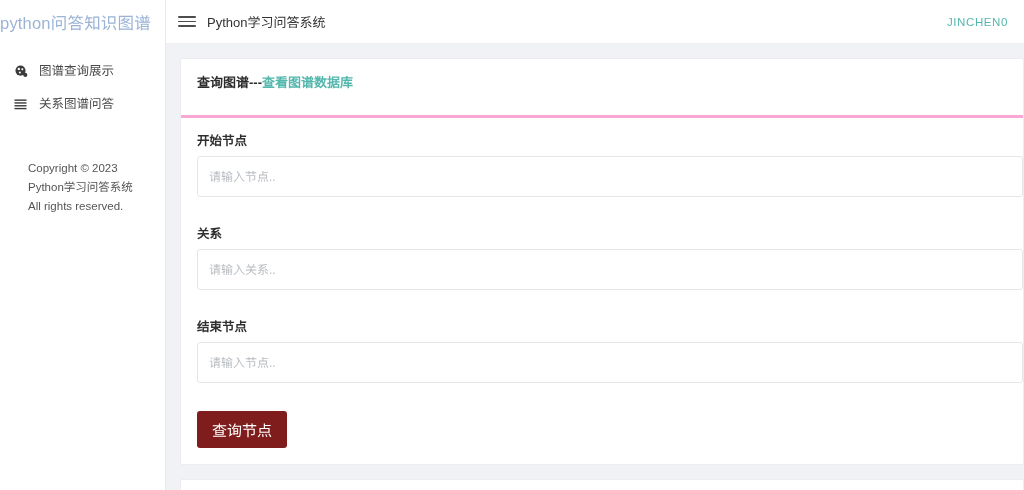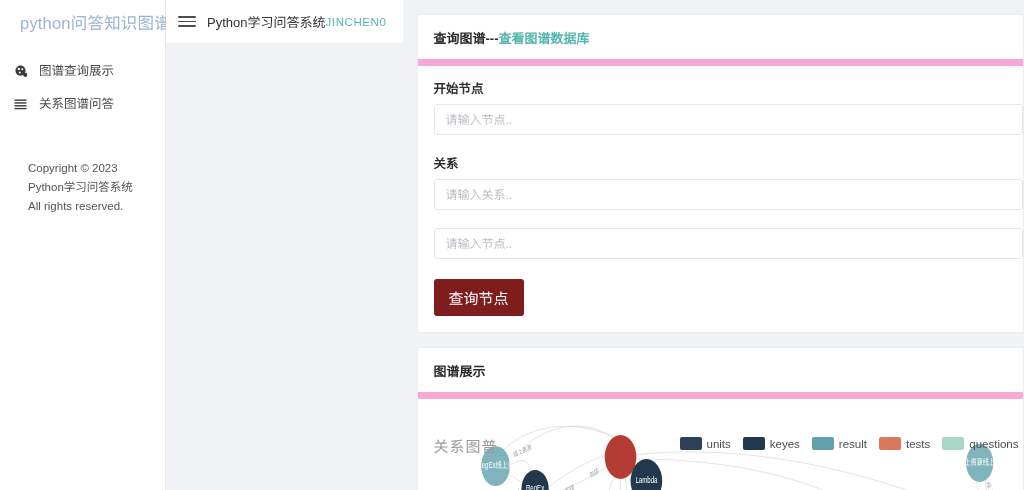--- a/index.html
+++ b/index.html
@@ -23,21 +23,21 @@
     height: 490px;
     background: #ffffff;
     border-right: 1px solid #e8e8e8;
     display: flex;
     flex-direction: column;
   }
   .logo {
     height: 44px;
     display: flex;
     align-items: center;
-    padding-left: 20px;
+    padding-left: 0;
     font-size: 16.5px;
     letter-spacing: .2px;
     color: #9bb4d6;
     font-weight: 400;
     white-space: nowrap;
   }
   .nav { padding-top: 11px; text-align: right; }
   .nav-item {
     display: flex;
     align-items: center;
@@ -66,21 +66,21 @@
     font-size: 11.5px;
     line-height: 19px;
     color: #555;
   }
 
   
   .right {
     flex: 1;
     height: 490px;
     display: flex;
-    flex-direction: row;
+    flex-direction: column;
     background: #f0f2f5;
     overflow: hidden;
   }
 
   .topbar {
     height: 44px;
     min-height: 44px;
     background: #ffffff;
     display: flex;
     align-items: center;
@@ -113,22 +113,22 @@
   }
 
   .card {
     background: #ffffff;
     border: 1px solid #ebedf0;
     border-radius: 2px;
     margin-bottom: 14px;
   }
 
   .card-head {
-    padding: 13px 16px 12px 16px;
-    border-bottom: 7px solid #f9a8d4;
+    padding: 13px 16px 24px 16px;
+    border-bottom: 3px solid #f9a8d4;
     font-size: 13px;
     font-weight: bold;
     color: #2b2b2b;
     white-space: nowrap;
   }
   .card-head .link {
     color: #53b7ad;
     font-weight: bold;
     cursor: pointer;
     text-decoration: none;
@@ -139,30 +139,30 @@
   .field { margin-bottom: 4px; }
   .field-label {
     font-size: 12.5px;
     font-weight: bold;
     color: #2f2f2f;
     display: block;
     margin-bottom: 7px;
   }
   .field-input {
     width: 100%;
-    height: 31px;
+    height: 41px;
     border: 1px solid #e4e7ea;
     border-radius: 3px;
     padding: 0 11px;
     font-size: 12px;
     color: #333;
     font-family: inherit;
     background: #fff;
     outline: none;
-    margin-bottom: 14px;
+    margin-bottom: 22px;
   }
   .field-input::placeholder { color: #b9bdc2; }
 
   .btn-primary {
     background: #7f1d1d;
     border: none;
     border-radius: 3px;
     color: #ffffff;
     font-size: 15px;
     font-family: inherit;
@@ -286,20 +286,21 @@
             <label class="field-label">开始节点</label>
             <input class="field-input" type="text" placeholder="请输入节点.." style="">
           </div>
 
           <div class="field">
             <label class="field-label">关系</label>
             <input class="field-input" type="text" placeholder="请输入关系.." style="">
           </div>
 
           <div class="field">
+            <label class="field-label">结束节点</label>
             <input class="field-input" type="text" placeholder="请输入节点.." style="">
           </div>
 
           <button class="btn-primary">查询节点</button>
         </div>
       </section>
 
       <section class="card graph-card">
         <div class="card-head">图谱展示</div>
 

